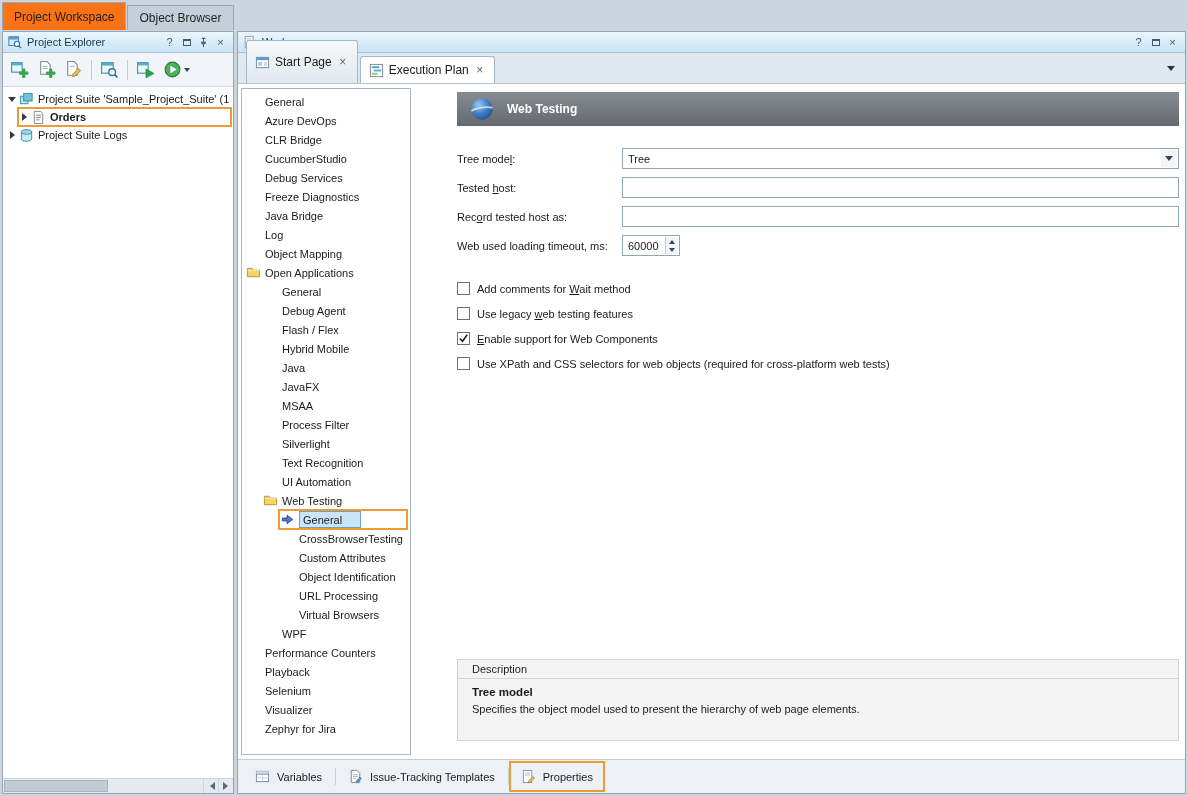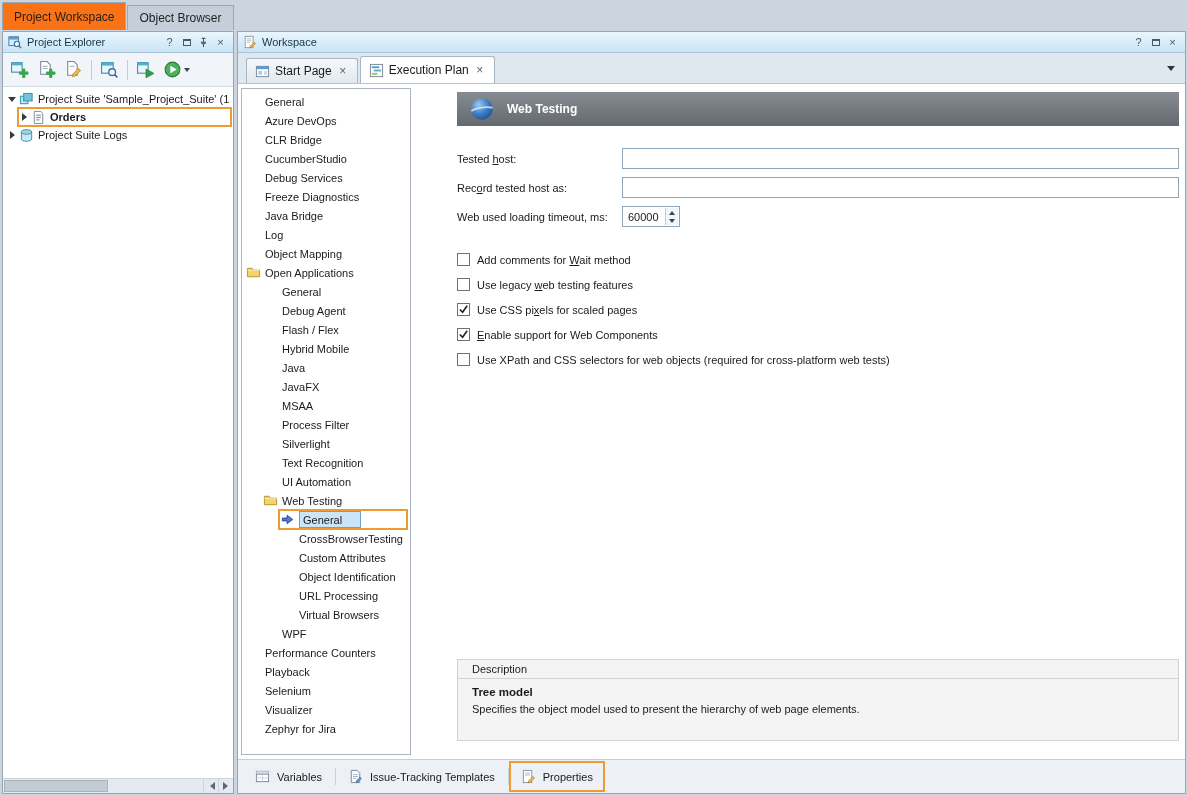--- a/index.html
+++ b/index.html
@@ -46,21 +46,21 @@
   .pe-hscroll { height:15px; background:#e4eaef; border-top:1px solid #cdd5dc; display:flex; align-items:stretch; flex-shrink:0; }
   .scroll-thumb { width:104px; background:#c2ccd5; border:1px solid #a8b4be; margin:1px 0 1px 1px; }
   .scroll-sp { flex:1; }
   .scroll-btn { width:15px; display:flex; align-items:center; justify-content:center; border-left:1px solid #cdd5dc; }
   .scroll-btn.l::after { content:""; border:4px solid transparent; border-right:5px solid #5a6875; margin-right:2px; }
   .scroll-btn.r::after { content:""; border:4px solid transparent; border-left:5px solid #5a6875; margin-left:2px; }
 
   
   .right-panel { position:absolute; left:237px; top:31px; right:2px; bottom:2px; background:#fff; border:1px solid #98a6b4; display:flex; flex-direction:column; }
   .doc-tabbar { height:31px; background:#e0e8ef; display:flex; align-items:flex-end; padding:0 6px 0 8px; border-bottom:1px solid #b8c4d0; position:relative; flex-shrink:0; }
-  .doc-tab { height:25px; display:flex; align-items:center; gap:5px; padding:0 8px; background:linear-gradient(#f6f9fb,#e0e8ef); border:1px solid #a8b6c4; border-bottom:none; border-radius:3px 3px 0 0; font-size:12px; margin-right:2px; }
+  .doc-tab { height:43px; display:flex; align-items:center; gap:5px; padding:0 8px; background:linear-gradient(#f6f9fb,#e0e8ef); border:1px solid #a8b6c4; border-bottom:none; border-radius:3px 3px 0 0; font-size:12px; margin-right:2px; }
   .doc-tab.active { background:#fff; height:27px; }
   .doc-tab .icon { width:15px; height:15px; }
   .doc-close { width:12px; text-align:center; color:#5a6673; font-size:12px; line-height:1; }
   .doc-close::after { content:"\00d7"; }
   .tab-overflow { position:absolute; right:10px; top:13px; }
   .tab-overflow::after { content:""; display:block; border:4px solid transparent; border-top:5px solid #333; }
 
   .rp-content { flex:1; display:flex; min-height:0;gap:36px; }
   .cat-panel { width:170px; margin:4px 0 4px 3px; border:1px solid #acb6c0; background:#fff; overflow:hidden; padding-top:3px; flex-shrink:0; }
   .cat-row { height:19px; display:flex; align-items:center; font-size:11px; position:relative; white-space:nowrap; }
@@ -463,20 +463,27 @@
                 </radialGradient>
               </defs>
               <circle cx="14" cy="14" r="11.5" fill="url(#gg)"></circle>
               <path d="M2.5 16c7-3.5 16-4.5 23-3.5" stroke="#d8e8f8" stroke-width="2" fill="none" opacity="0.85"></path>
             </svg>
           </span>
         <span>Web Testing</span>
       </div>
       <div class="form" id="form">
           <div class="frow">
+            <label class="flabel">Tree mode<u>l</u>:</label>
+            <div class="combo">
+              <span>Tree</span>
+              <span class="combo-btn"></span>
+            </div>
+          </div>
+          <div class="frow">
             <label class="flabel">Tested <u>h</u>ost:</label>
             <input class="tinput" type="text" style="">
           </div>
           <div class="frow">
             <label class="flabel">Rec<u>o</u>rd tested host as:</label>
             <input class="tinput" type="text" style="">
           </div>
           <div class="frow">
             <label class="flabel">Web used loading timeout, ms:</label>
             <div class="spin">
@@ -496,28 +503,20 @@
           <div class="crow">
             <span class="cbox"></span>
             <span class="clabel">Use legacy <u>w</u>eb testing features</span>
           </div>
           <div class="crow">
             <span class="cbox checked">
               <svg viewBox="0 0 12 12">
                 <path d="M2 6l3 3 5-7" stroke="#222" stroke-width="1.8" fill="none"></path>
               </svg>
             </span>
-            <span class="clabel">Use CSS pi<u>x</u>els for scaled pages</span>
-          </div>
-          <div class="crow">
-            <span class="cbox checked">
-              <svg viewBox="0 0 12 12">
-                <path d="M2 6l3 3 5-7" stroke="#222" stroke-width="1.8" fill="none"></path>
-              </svg>
-            </span>
             <span class="clabel"><u>E</u>nable support for Web Components</span>
           </div>
           <div class="crow">
             <span class="cbox"></span>
             <span class="clabel">Use XPath and CSS selectors for web objects (required for cross-platform web tests)</span>
           </div>
         </div>
       <div class="descr">
         <div class="descr-header">Description</div>
         <div class="descr-body">

